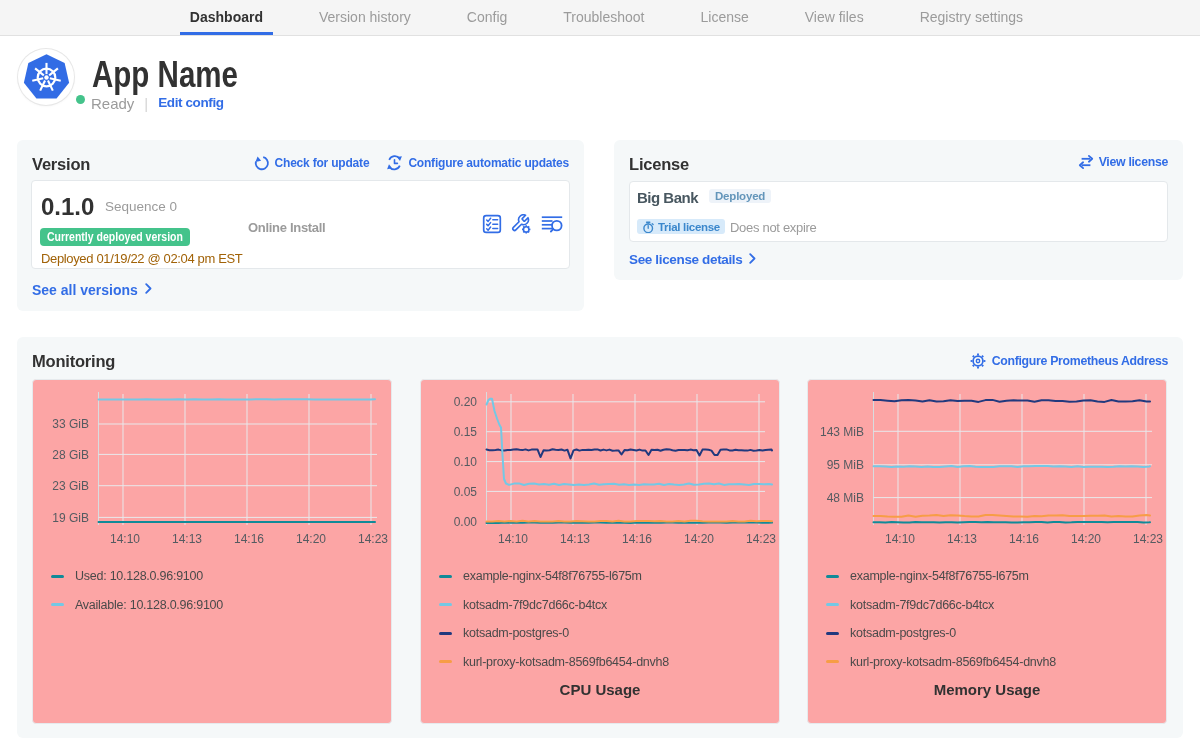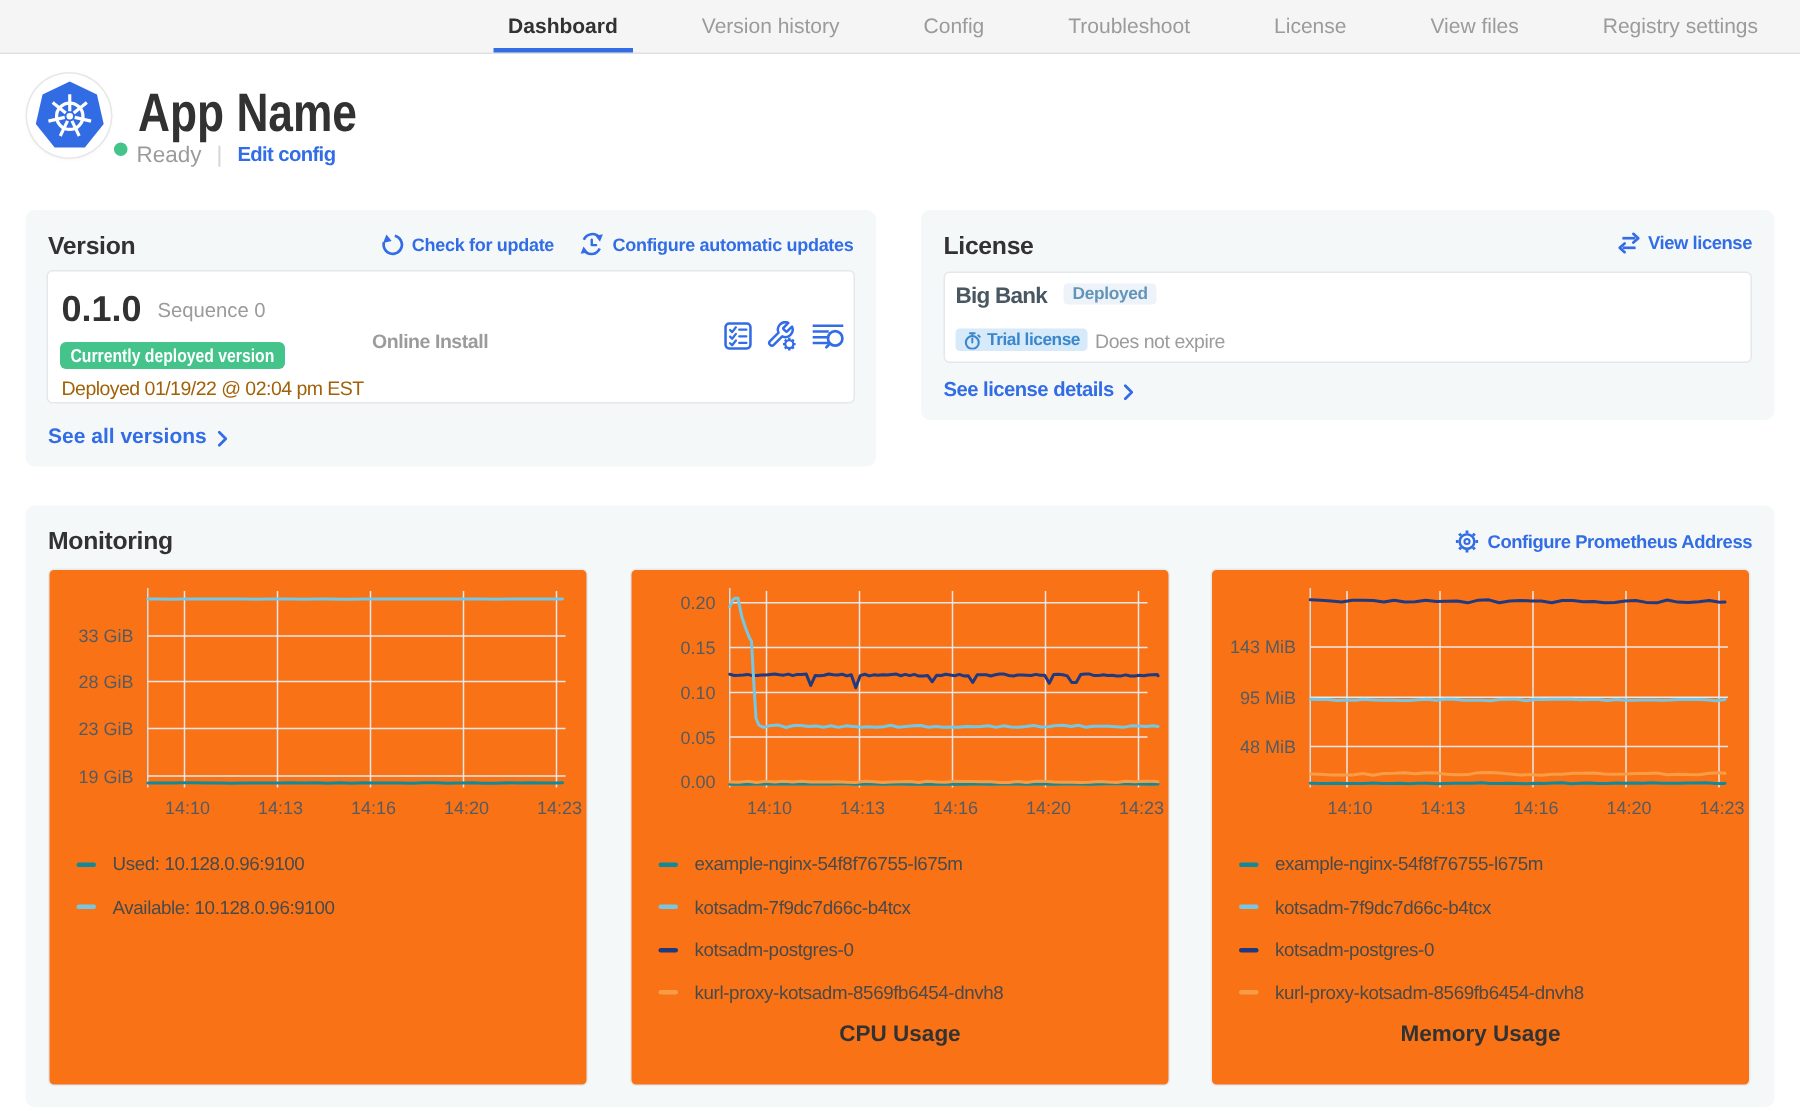--- a/index.html
+++ b/index.html
@@ -1,16 +1,16 @@
 <!DOCTYPE html>
 <html><head><meta charset="utf-8"><title>App Name</title>
 <style>
 *{margin:0;padding:0;box-sizing:border-box}
 html,body{width:1200px;height:746px;font-family:"Liberation Sans",sans-serif;background:#fff;overflow:hidden}
-.nav{position:absolute;top:0;left:0;width:1200px;height:36px;background:#f5f5f5;border-bottom:1px solid #e1e1e1;display:flex;justify-content:flex-end;padding-left:13px}
+.nav{position:absolute;top:0;left:0;width:1200px;height:36px;background:#f5f5f5;border-bottom:1px solid #e1e1e1;display:flex;justify-content:center;padding-left:13px}
 .tab{font-size:14px;color:#9b9b9b;margin:0 18px;padding:10px 10px 9px;line-height:14px}
 .tab.act{color:#323232;font-weight:700;border-bottom:3px solid #326de6;padding-bottom:7px}
 .appicon{position:absolute;left:18px;top:49px;width:56px;height:56px;border-radius:50%;background:#fff;box-shadow:0 0 0 1px #e7e7e7, 0 1px 3px rgba(0,0,0,.06);display:flex;align-items:center;justify-content:center}
 .apptitle{position:absolute;left:92px;top:54px;font-size:36px;font-weight:700;color:#323232;transform:scaleX(.82);transform-origin:left;white-space:nowrap}
 .statusrow{position:absolute;left:76px;top:95px;display:flex;font-size:15px;color:#9b9b9b}
 .dot{width:9px;height:9px;border-radius:50%;background:#44c38b;margin-right:6px}
 .sep{color:#d4d4d4;margin:0 10px;font-size:15px}
 .blink{color:#326de6;font-weight:700;font-size:13.5px;letter-spacing:-.4px;text-decoration:none}
 .card{position:absolute;background:#f5f8f9;border-radius:6px}
 .vcard{left:17px;top:140px;width:567px;height:171px}
@@ -22,29 +22,29 @@
 .toplinks svg{margin-right:5px}
 .toplinks .gap{width:17px}
 .vnum{position:absolute;left:24px;top:53px;font-size:24px;font-weight:700;color:#323232}
 .seq{position:absolute;left:88px;top:59px;font-size:13.5px;color:#9b9b9b}
 .badge{position:absolute;left:23px;top:88px;width:150px;height:18px;background:#44c38b;border-radius:4px;display:flex;align-items:center;justify-content:center}
 .badge span{color:#fff;font-size:12.5px;font-weight:700;transform:scaleX(.84);white-space:nowrap}
 .deployed{position:absolute;left:24px;top:111px;font-size:13px;color:#a16207;letter-spacing:-.35px}
 .onlineinstall{position:absolute;left:231px;top:80px;font-size:13px;font-weight:700;color:#9b9b9b;letter-spacing:-.3px}
 .vicons{position:absolute;right:21px;top:74px;display:flex}
 .vicons svg{margin-left:9px}
-.seelink{position:absolute;left:15px;bottom:13px;font-size:14px;font-weight:700;color:#326de6;display:flex;align-items:flex-end;white-space:nowrap}
+.seelink{position:absolute;left:15px;bottom:13px;font-size:14px;font-weight:700;color:#326de6;display:flex;align-items:flex-start;white-space:nowrap}
 .seelink svg{margin-left:7px;margin-top:1px}
 .lcard .seelink{font-size:13.5px;letter-spacing:-.35px}
 .bigbank{position:absolute;left:23px;top:49px;font-size:15px;font-weight:700;color:#485760;letter-spacing:-.5px}
 .chanpill{position:absolute;left:95px;top:49px;height:14px;padding:0 6px;background:#eef3f9;border-radius:3px;font-size:11.5px;font-weight:700;color:#6395ba;display:flex;align-items:center;letter-spacing:-.2px}
 .trialbadge{position:absolute;left:23px;top:79px;height:15px;padding:0 5px;background:#d7eafa;border-radius:3px;font-size:11.5px;font-weight:700;color:#3b87cc;display:flex;align-items:center;letter-spacing:-.3px}
 .trialbadge svg{margin-right:4px}
 .noexpire{position:absolute;left:116px;top:80px;font-size:13px;color:#9b9b9b;letter-spacing:-.3px}
-.chartCard{position:absolute;top:42px;width:360px;height:345px;background:#f97316;border:1px solid #e6eaed;border-radius:4px}
+.chartCard{position:absolute;top:42px;width:360px;height:345px;background:#fca5a5;border:1px solid #e6eaed;border-radius:4px}
 .chartCard svg{position:absolute;left:0;top:0}
 .lrow{position:absolute;left:18px;display:flex;align-items:center;height:13px}
 .dash{width:13px;height:3px;border-radius:1.5px;margin-right:11px;flex:none}
 .ltxt{font-size:12.5px;color:#4a4a4a;letter-spacing:-.25px;white-space:nowrap}
 .ctitle{position:absolute;left:0;width:100%;top:301px;text-align:center;font-size:15px;font-weight:700;color:#323232}
 </style></head>
 <body>
 <div class="nav">
   <div class="tab act">Dashboard</div>
   <div class="tab">Version history</div>

